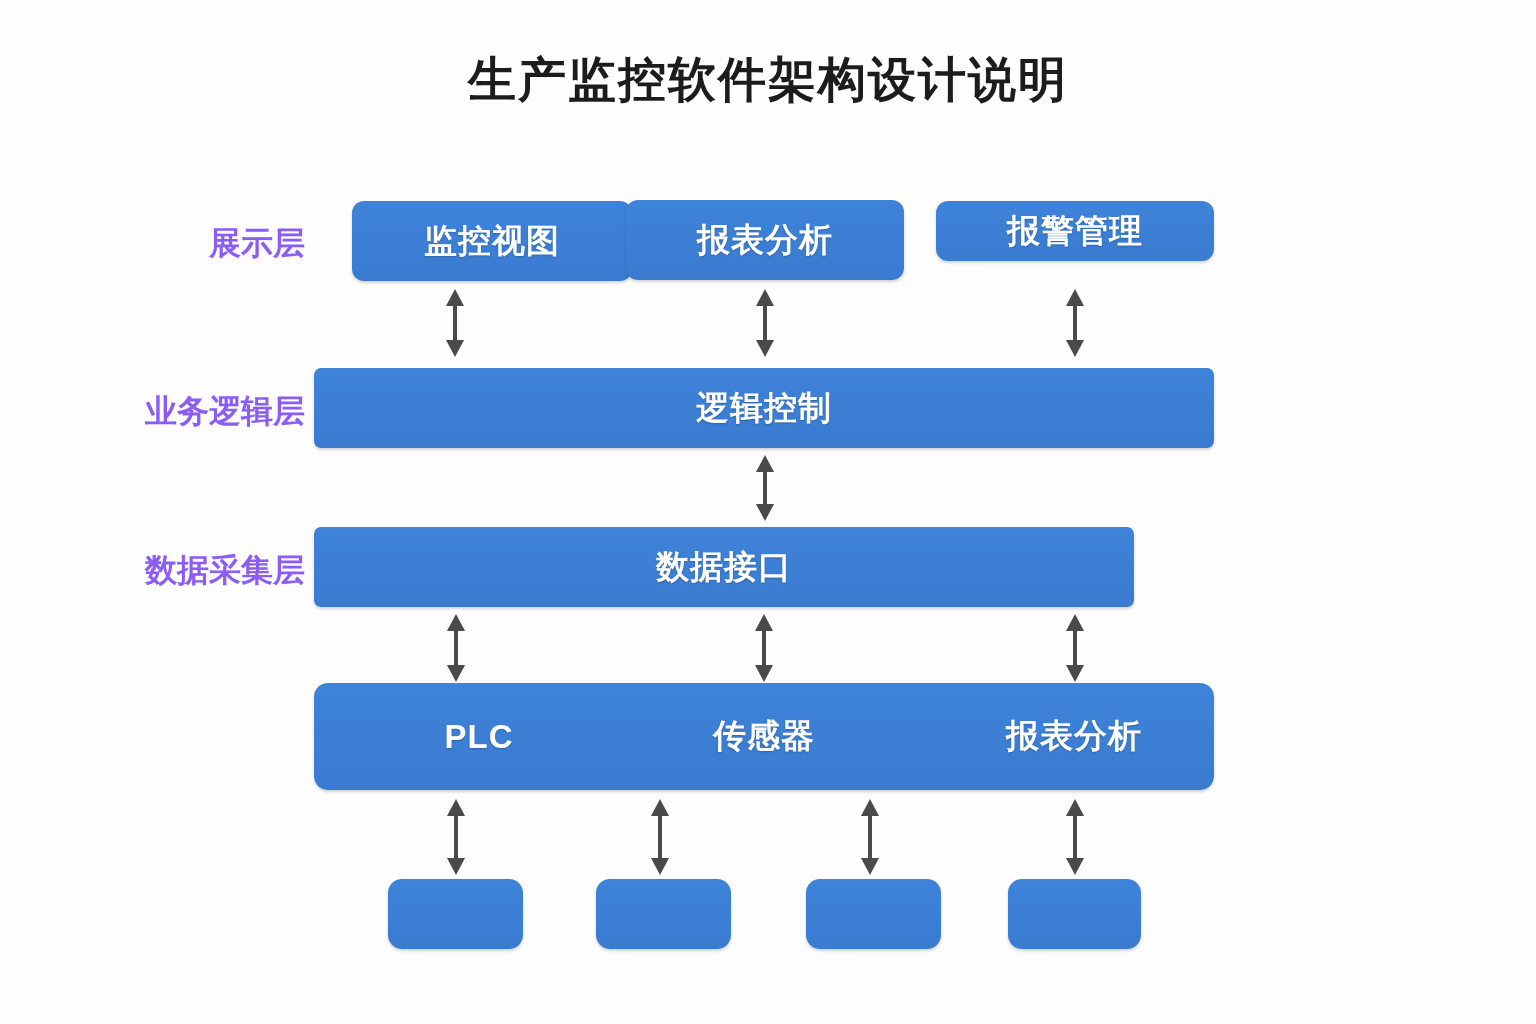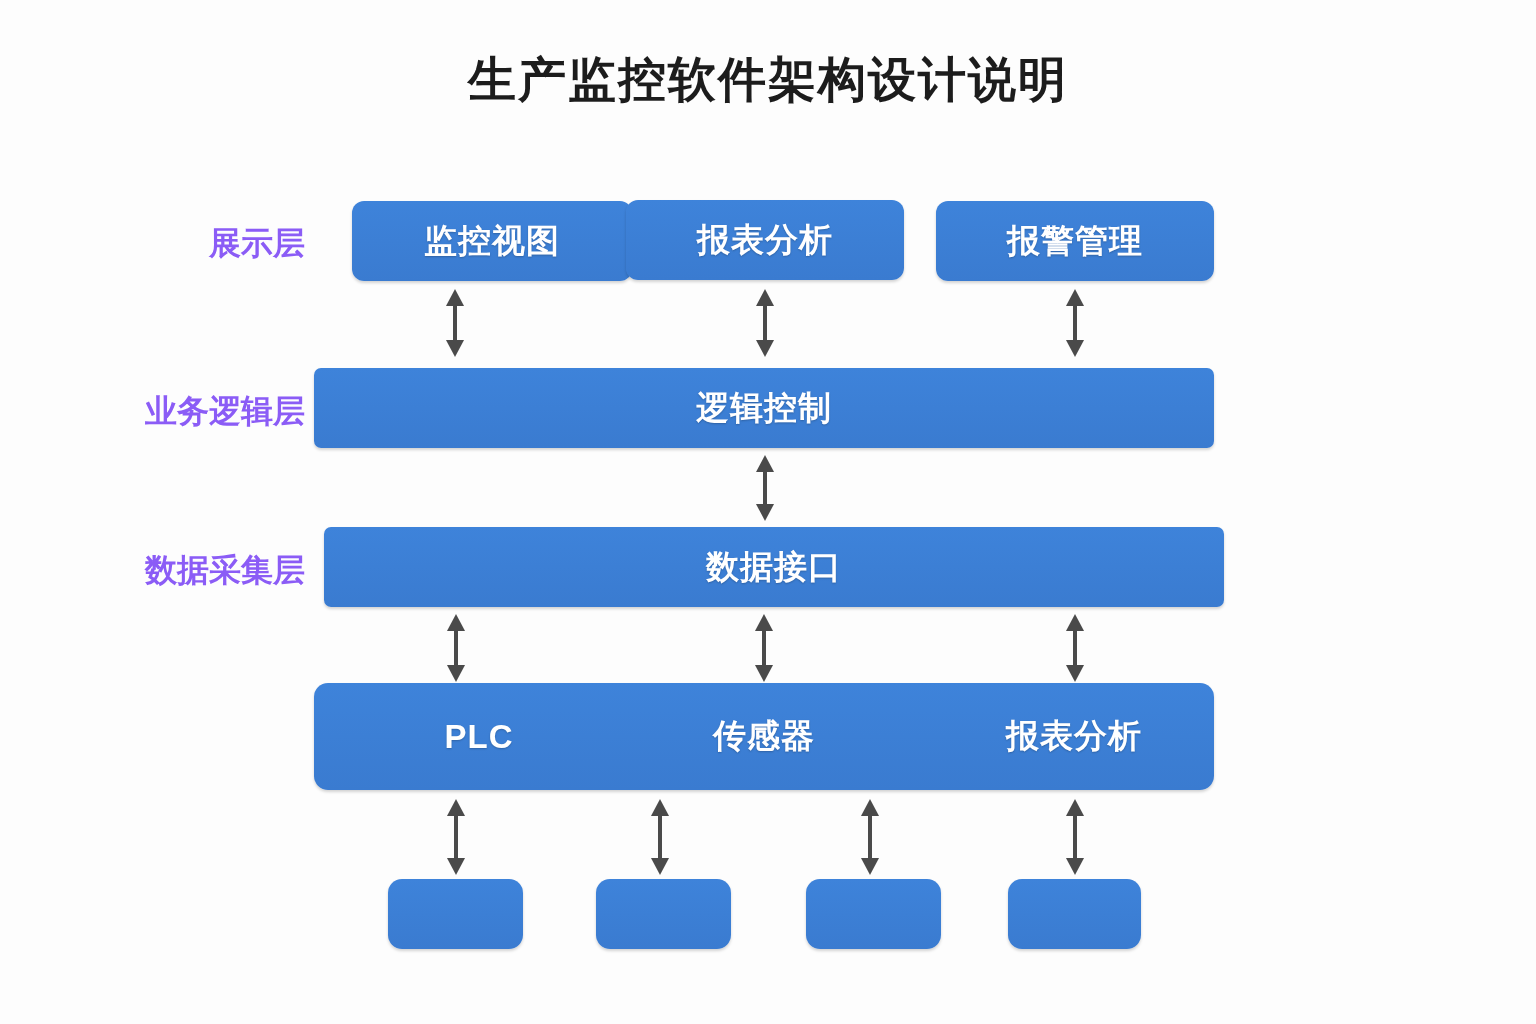--- a/index.html
+++ b/index.html
@@ -106,21 +106,21 @@
   <div class="layer-label" style="left:105px; top:222px; width:200px;">展示层</div>
 
   <div class="layer-label" style="left:65px; top:390px; width:240px;">业务逻辑层</div>
 
   <div class="layer-label" style="left:65px; top:549px; width:240px;">数据采集层</div>
 
   <div class="node" style="left:314px; top:201px; width:280px; height:80px;margin-left:38px;">监控视图</div>
 
   <div class="node" style="left:626px; top:200px; width:278px; height:80px;">报表分析</div>
 
-  <div class="node" style="left:936px; top:201px; width:278px; height:80px;">报警管理</div>
+  <div class="node" style="left:936px; top:201px; width:278px; height:60px;">报警管理</div>
 
   <svg class="arrow" style="left:437px; top:288px;" width="36" height="70" viewBox="0 0 36 70">
     <line x1="18" y1="14" x2="18" y2="56" stroke="#4a4a4a" stroke-width="4"></line>
     <polygon points="18,1 27,18 9,18" fill="#4a4a4a"></polygon>
     <polygon points="18,69 27,52 9,52" fill="#4a4a4a"></polygon>
   </svg>
 
   <svg class="arrow" style="left:747px; top:288px;" width="36" height="70" viewBox="0 0 36 70">
     <line x1="18" y1="14" x2="18" y2="56" stroke="#4a4a4a" stroke-width="4"></line>
     <polygon points="18,1 27,18 9,18" fill="#4a4a4a"></polygon>
@@ -134,21 +134,21 @@
   </svg>
 
   <div class="node wide" style="left:314px; top:368px; width:900px; height:80px;">逻辑控制</div>
 
   <svg class="arrow" style="left:747px; top:454px;" width="36" height="68" viewBox="0 0 36 68">
     <line x1="18" y1="14" x2="18" y2="54" stroke="#4a4a4a" stroke-width="4"></line>
     <polygon points="18,1 27,18 9,18" fill="#4a4a4a"></polygon>
     <polygon points="18,67 27,50 9,50" fill="#4a4a4a"></polygon>
   </svg>
 
-  <div class="node wide" style="left:324px; top:527px; width:900px; height:80px;">数据接口</div>
+  <div class="node wide" style="left:314px; top:527px; width:820px; height:80px;">数据接口</div>
 
   <svg class="arrow" style="left:438px; top:613px;" width="36" height="70" viewBox="0 0 36 70">
     <line x1="18" y1="14" x2="18" y2="56" stroke="#4a4a4a" stroke-width="4"></line>
     <polygon points="18,1 27,18 9,18" fill="#4a4a4a"></polygon>
     <polygon points="18,69 27,52 9,52" fill="#4a4a4a"></polygon>
   </svg>
 
   <svg class="arrow" style="left:746px; top:613px;" width="36" height="70" viewBox="0 0 36 70">
     <line x1="18" y1="14" x2="18" y2="56" stroke="#4a4a4a" stroke-width="4"></line>
     <polygon points="18,1 27,18 9,18" fill="#4a4a4a"></polygon>

